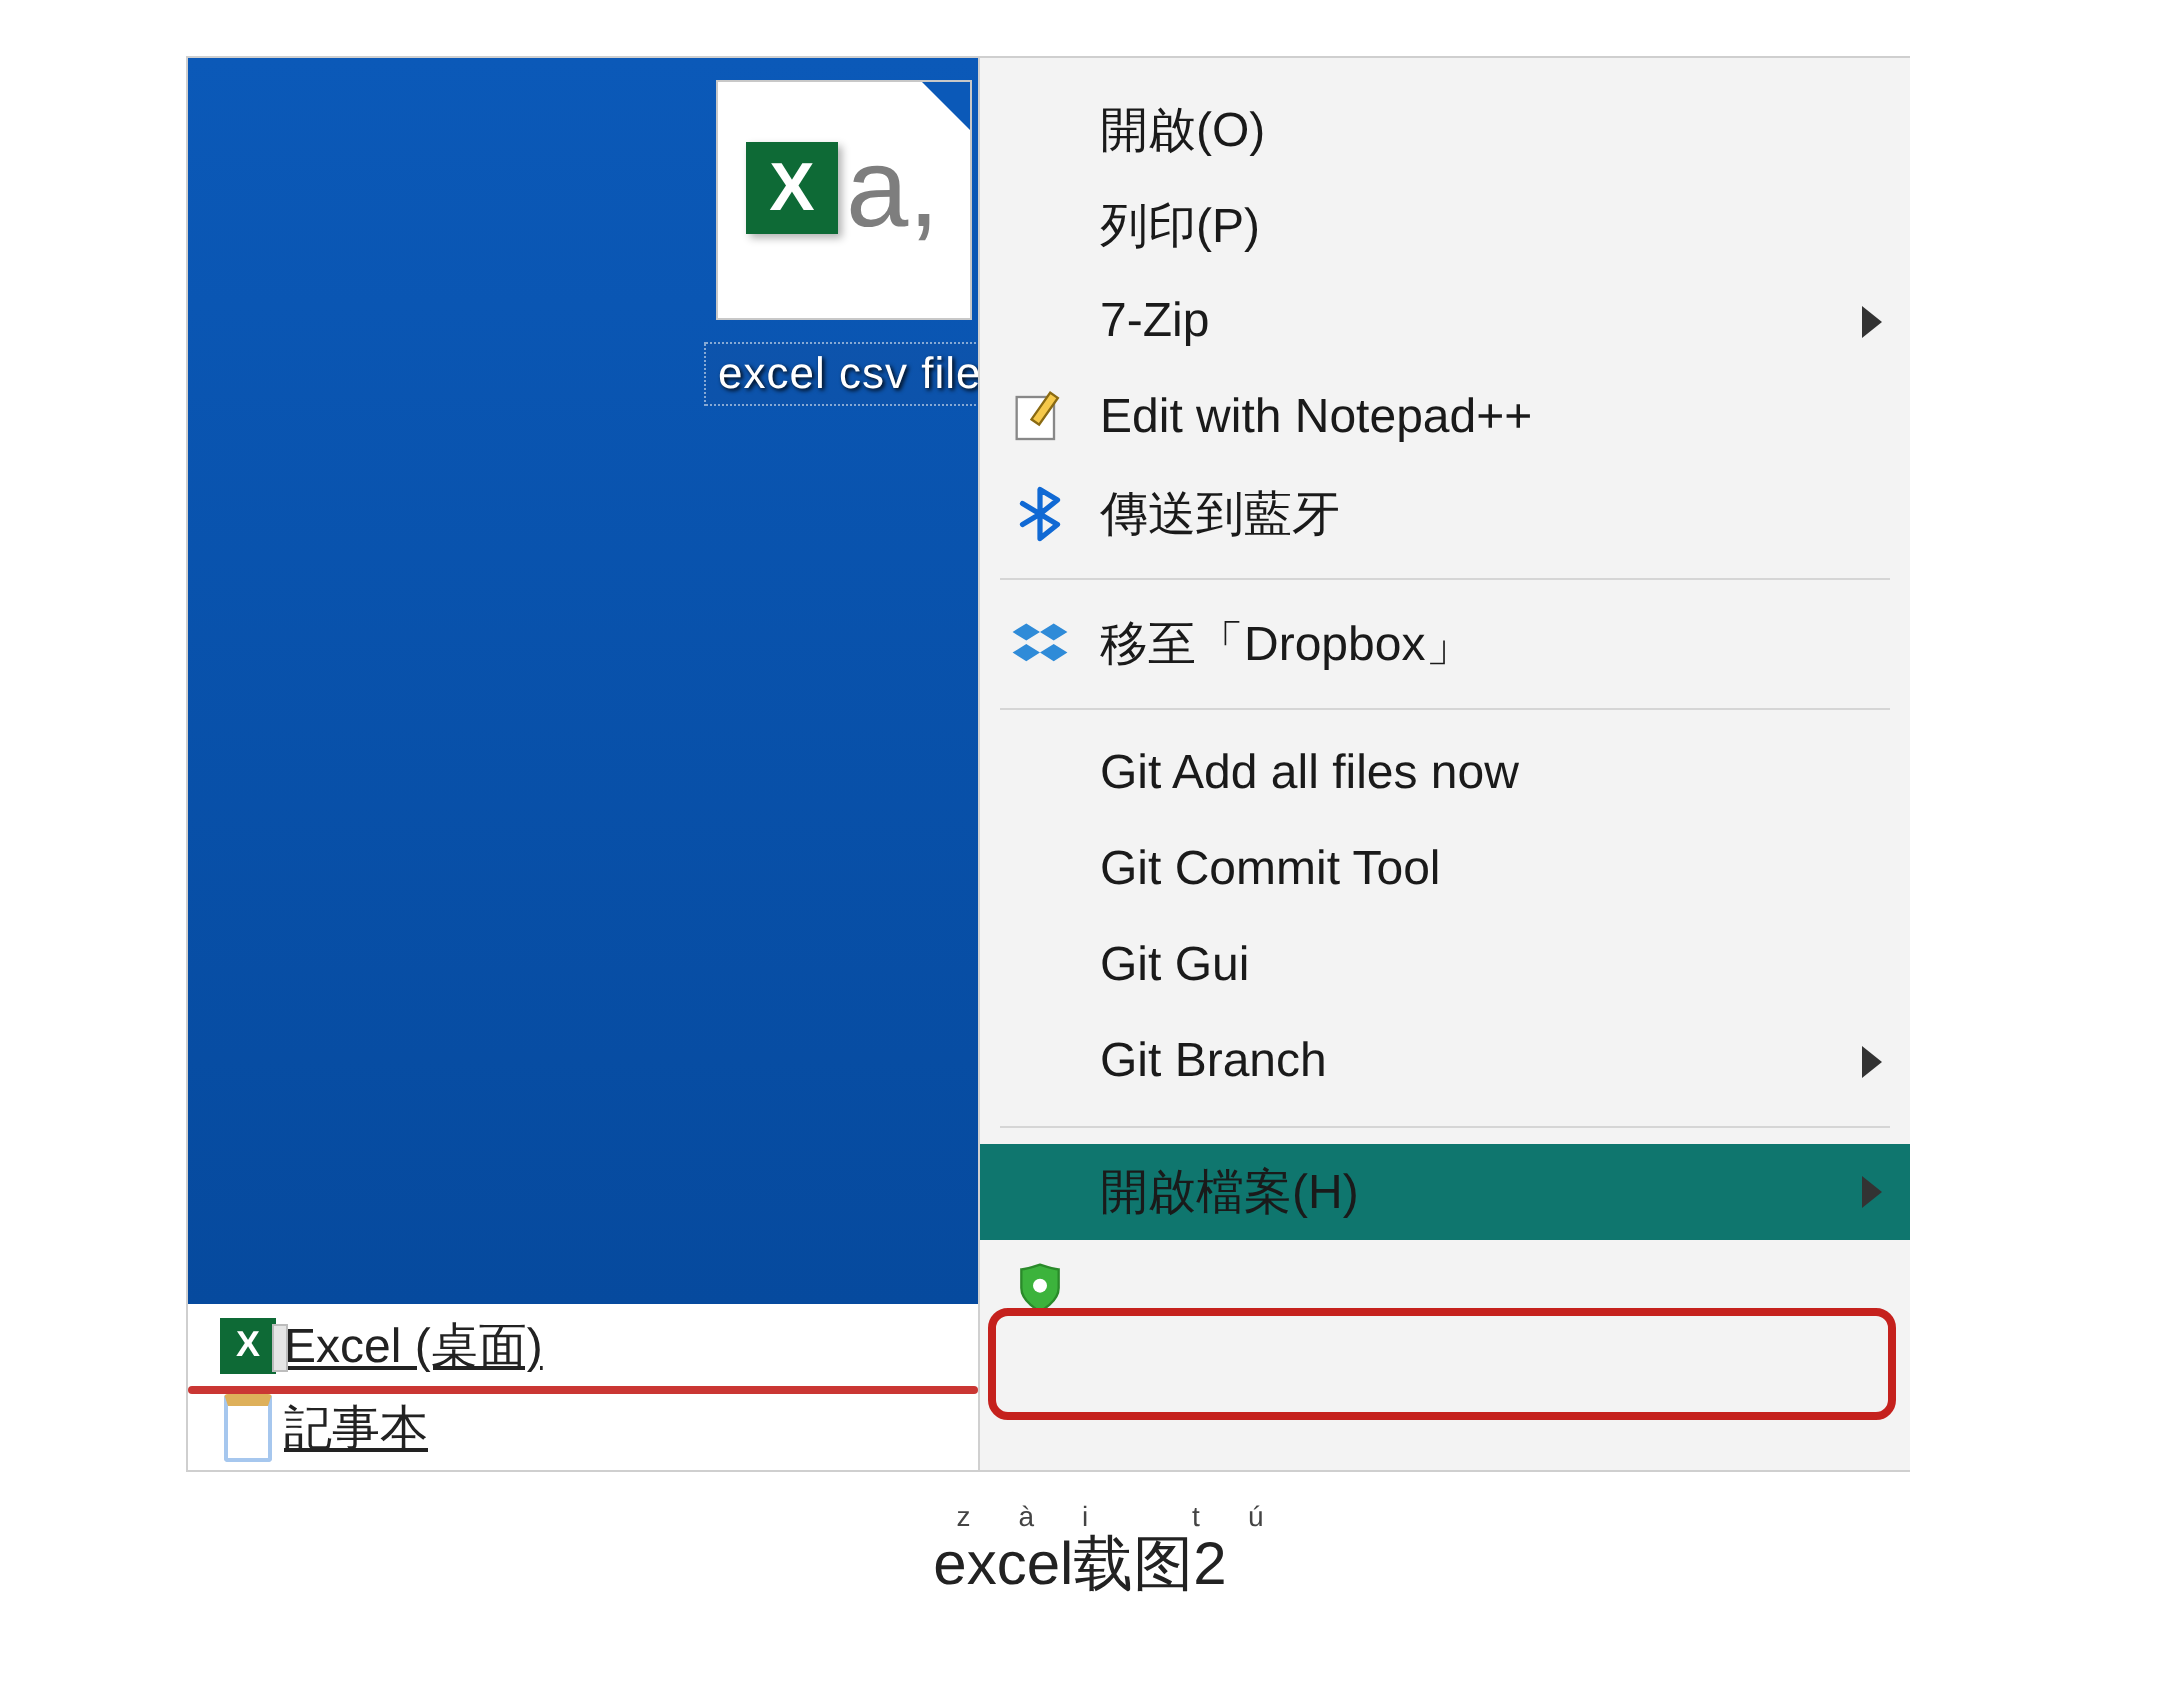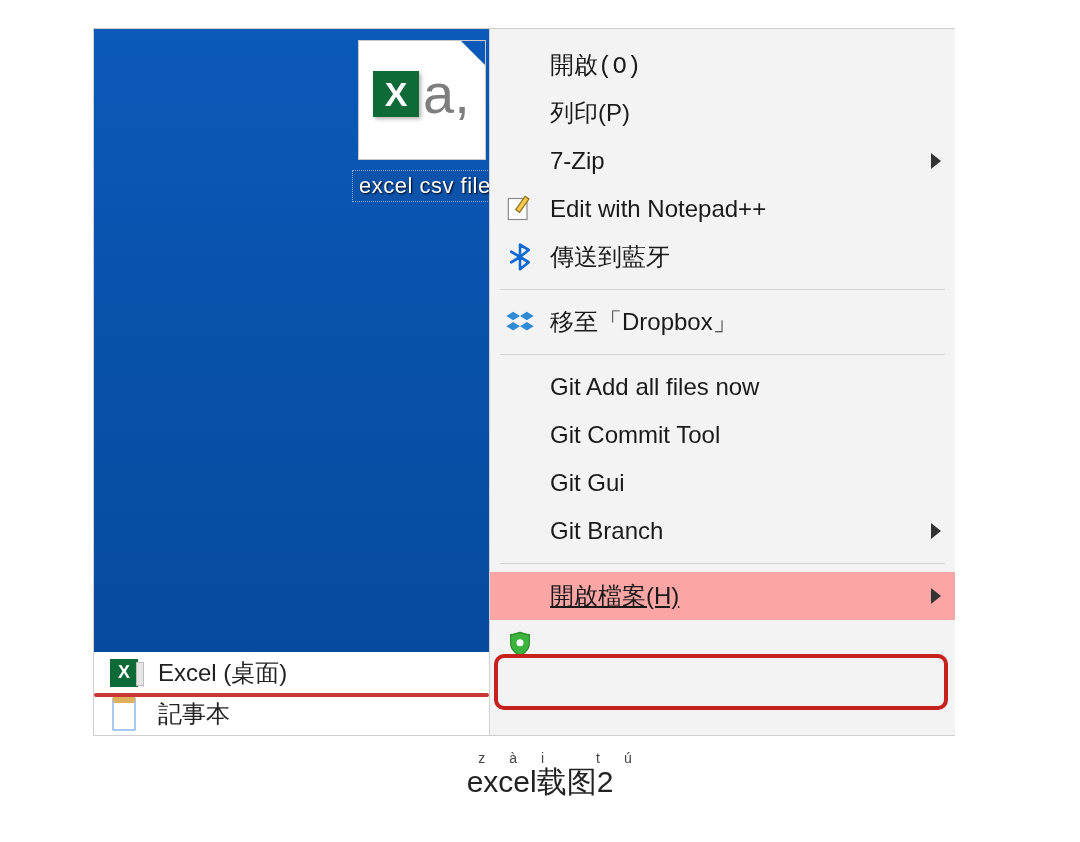--- a/index.html
+++ b/index.html
@@ -106,21 +106,21 @@
     font-size: 24px;
     color: #222;
   }
   .prog-row .row-icon {
     width: 36px;
     display: flex;
     align-items: center;
     justify-content: center;
   }
   .prog-row .row-label {
-    margin-left: 16px;
+    text-decoration: underline;
   }
   .prog-row.excel .row-underline {
     position: absolute;
     left: 0;
     top: 41px;
     width: 395px;
     height: 0;
     border-top: 4px solid #c5211d;
     border-radius: 2px;
     opacity: 0.9;
@@ -145,21 +145,21 @@
   }
   .ctx-item {
     display: flex;
     align-items: center;
     height: 48px;
     font-size: 24px;
     color: #1a1a1a;
     position: relative;
     padding-left: 60px;
   }
-  .ctx-item.first { margin-top: 12px; font-family: Liberation Mono, monospace; }
+  .ctx-item.first { margin-top: 12px; }
   .ctx-item .ctx-icon {
     position: absolute;
     left: 14px;
     width: 32px;
     height: 32px;
     display: flex;
     align-items: center;
     justify-content: center;
     top: 50%;
     transform: translateY(-50%);
@@ -173,22 +173,21 @@
     border-style: solid;
     border-width: 8px 0 8px 10px;
     border-color: transparent transparent transparent #333;
   }
   .ctx-sep {
     height: 1px;
     background: #d5d5d5;
     margin: 8px 10px 8px 10px;
   }
   .ctx-item.highlight {
-    background: #fca5a5;
-    text-decoration: underline;
+    background: #0f766e;
   }
   .highlight-box {
     position: absolute;
     border: 4px solid #c5211d;
     border-radius: 10px;
     pointer-events: none;
   }
   .edit-np-icon svg { width: 28px; height: 28px; }
   .bt-icon svg { width: 22px; height: 28px; }
   .dbx-icon svg { width: 28px; height: 24px; }

